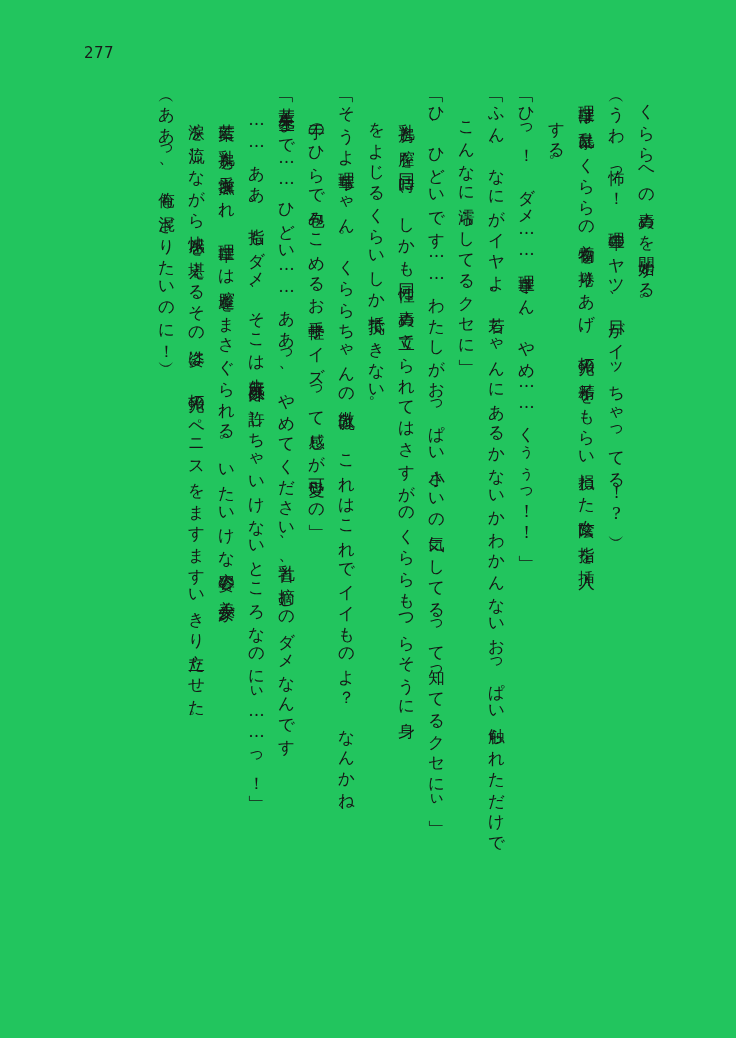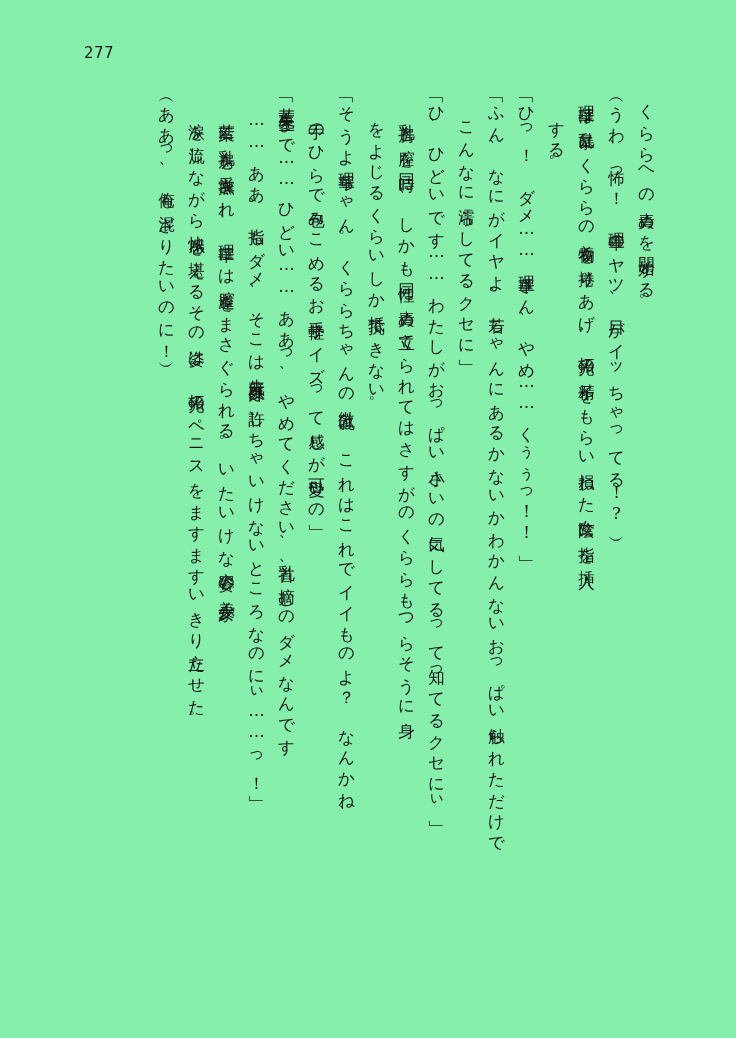--- a/index.html
+++ b/index.html
@@ -13,21 +13,21 @@
     font-family: "DejaVu Serif", "Liberation Serif", serif;
     color: #1a1a1a;
     overflow: hidden;
     position: relative;
   }
   .page {
     position: absolute;
     left: 0; top: 0;
     width: 736px;
     height: 1038px;
-    background: #86efac;
+    background: #22c55e;
   }
   .page-number {
     position: absolute;
     left: 84px;
     top: 44px;
     font-size: 15px;
     font-family: "DejaVu Sans", "Liberation Sans", sans-serif;
     letter-spacing: 0.5px;
     color: #1a1a1a;
   }

